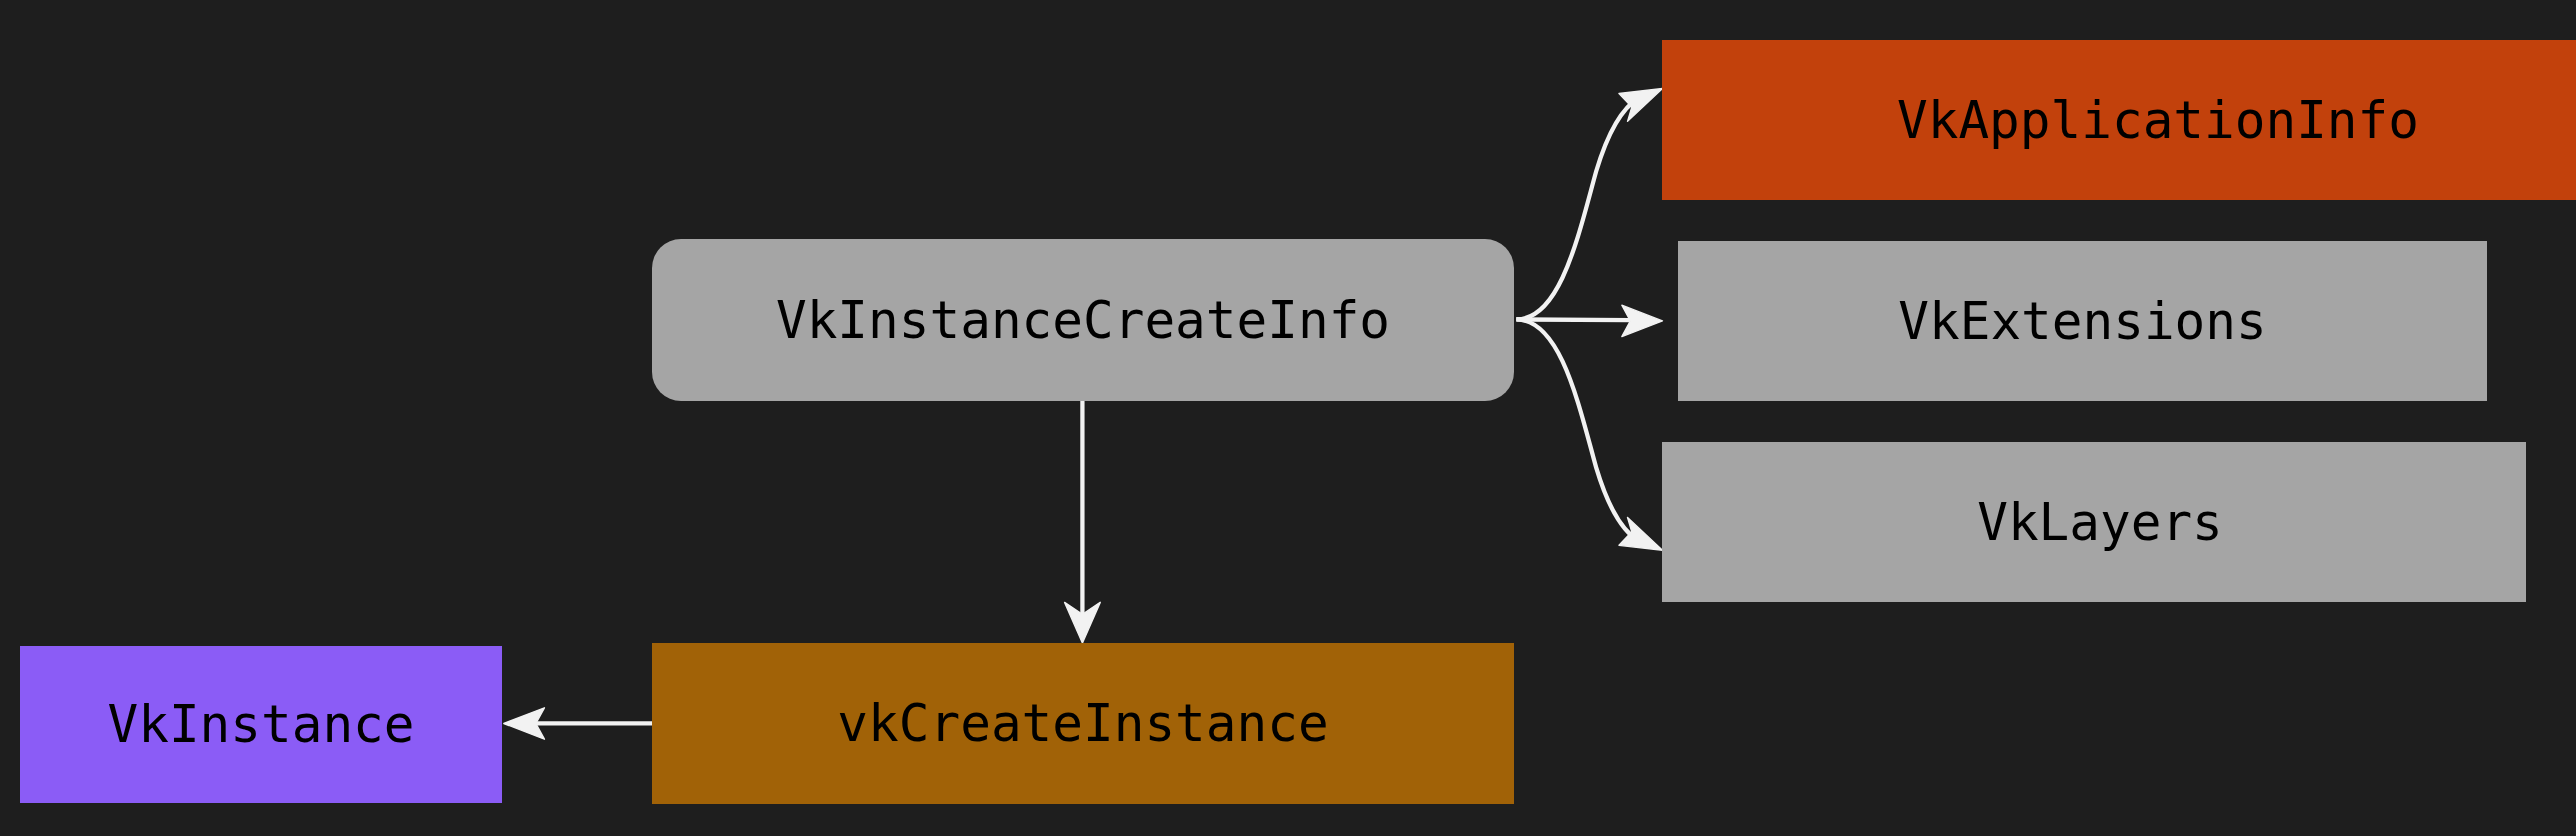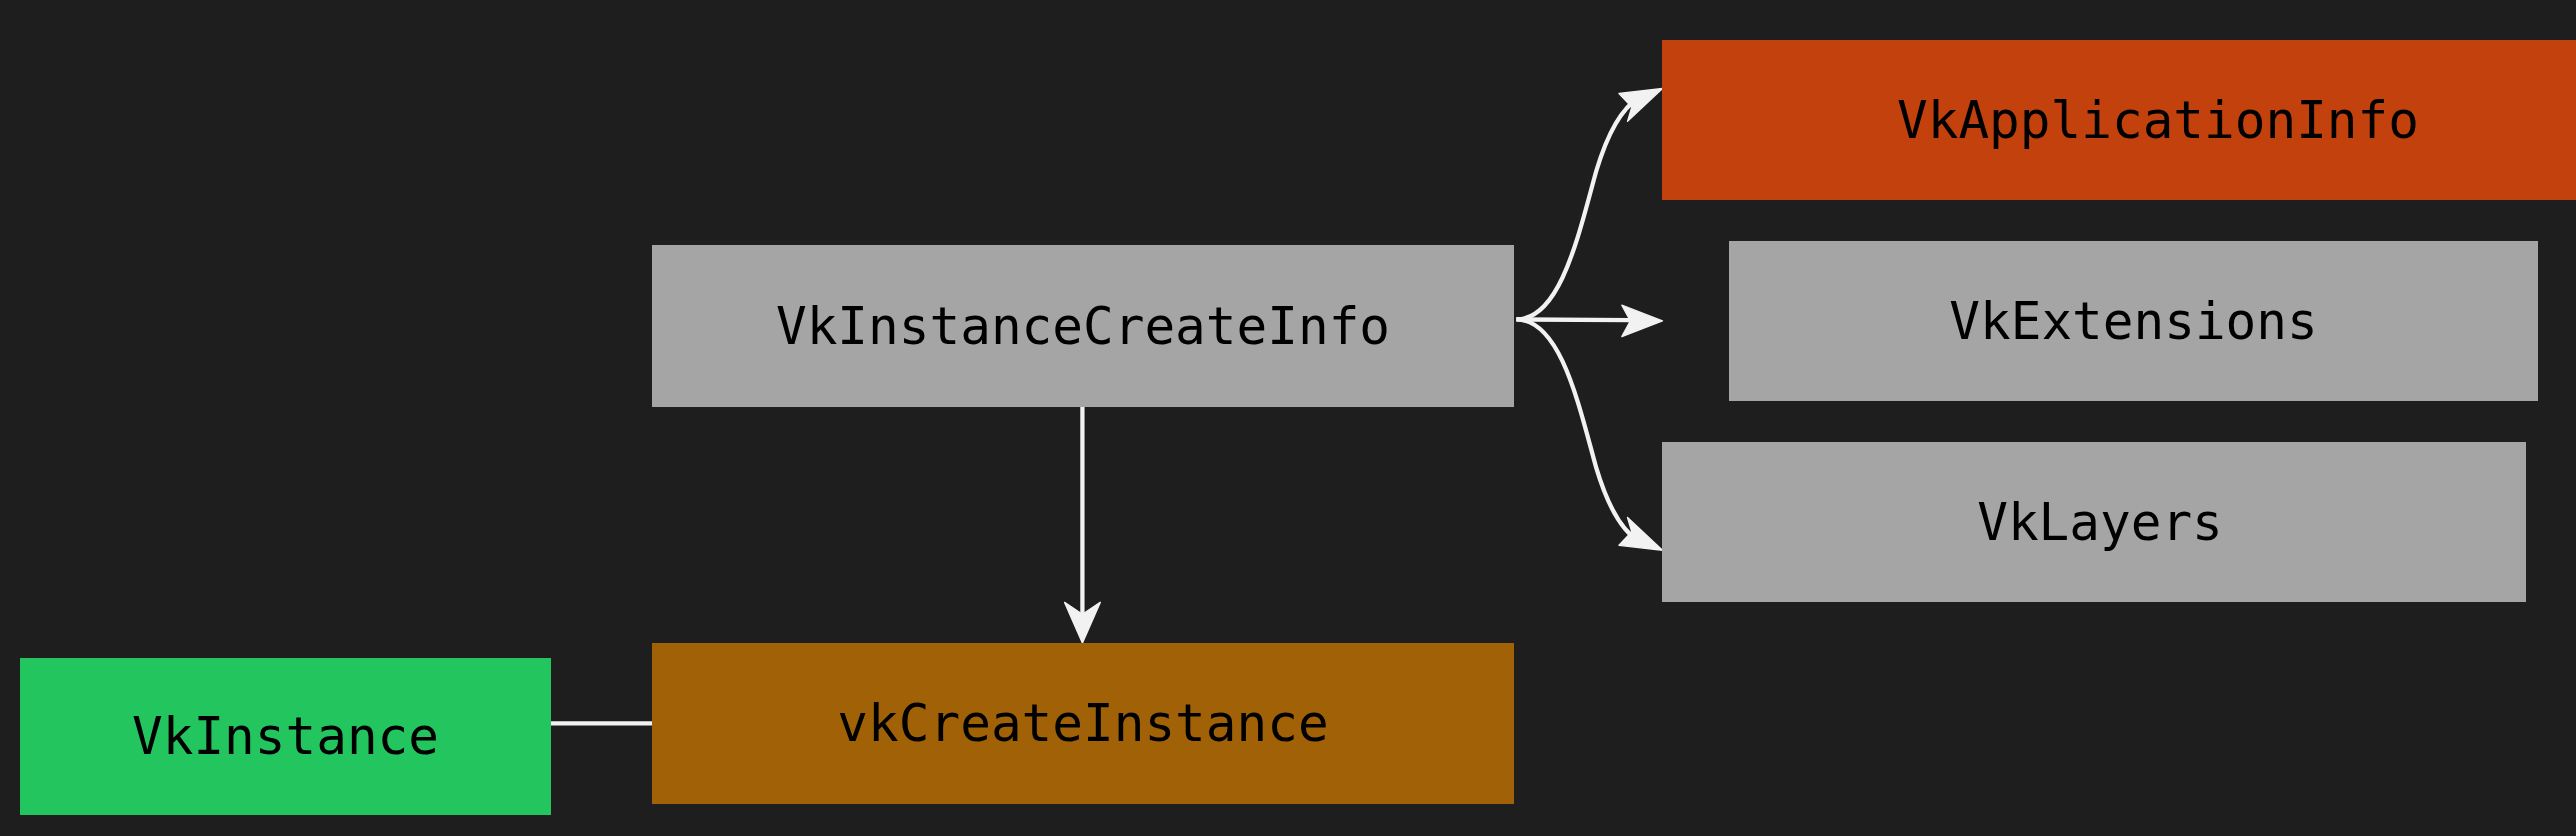--- a/index.html
+++ b/index.html
@@ -78,38 +78,38 @@
       <path class="edge-path" d="M 1519,562 L 1519,862"></path>
       <polygon class="arrow-head" points="1519,902 1494,845 1519,862 1544,845"></polygon>
     </g>
 
     <g>
       <path class="edge-path" d="M 915,1015 L 752,1015"></path>
       <polygon class="arrow-head" points="707,1015 764,993 752,1015 764,1037"></polygon>
     </g>
   </svg>
 
-  <div class="node" style="left:652px; top:245px; width:862px; height:162px; background:#a5a5a5;">
+  <div class="node" style="left:652px; top:239px; width:862px; height:162px; background:#a5a5a5;border-radius:29px;">
     <span class="node-label">VkInstanceCreateInfo</span>
   </div>
 
   <div class="node" style="left:1662px; top:40px; width:992px; height:160px; background:#c2410c;">
     <span class="node-label">VkApplicationInfo</span>
   </div>
 
-  <div class="node" style="left:1729px; top:241px; width:809px; height:160px; background:#a5a5a5;">
+  <div class="node" style="left:1678px; top:241px; width:809px; height:160px; background:#a5a5a5;">
     <span class="node-label">VkExtensions</span>
   </div>
 
   <div class="node" style="left:1662px; top:442px; width:864px; height:160px; background:#a5a5a5;padding-left:12px;">
     <span class="node-label">VkLayers</span>
   </div>
 
   <div class="node" style="left:652px; top:643px; width:862px; height:161px; background:#a16207;">
     <span class="node-label">vkCreateInstance</span>
   </div>
 
-  <div class="node" style="left:20px; top:646px; width:531px; height:157px; background:#22c55e;margin-top:12px;">
+  <div class="node" style="left:20px; top:646px; width:482px; height:157px; background:#8b5cf6;">
     <span class="node-label">VkInstance</span>
   </div>
 
 </div>
 
 
 </body></html>

